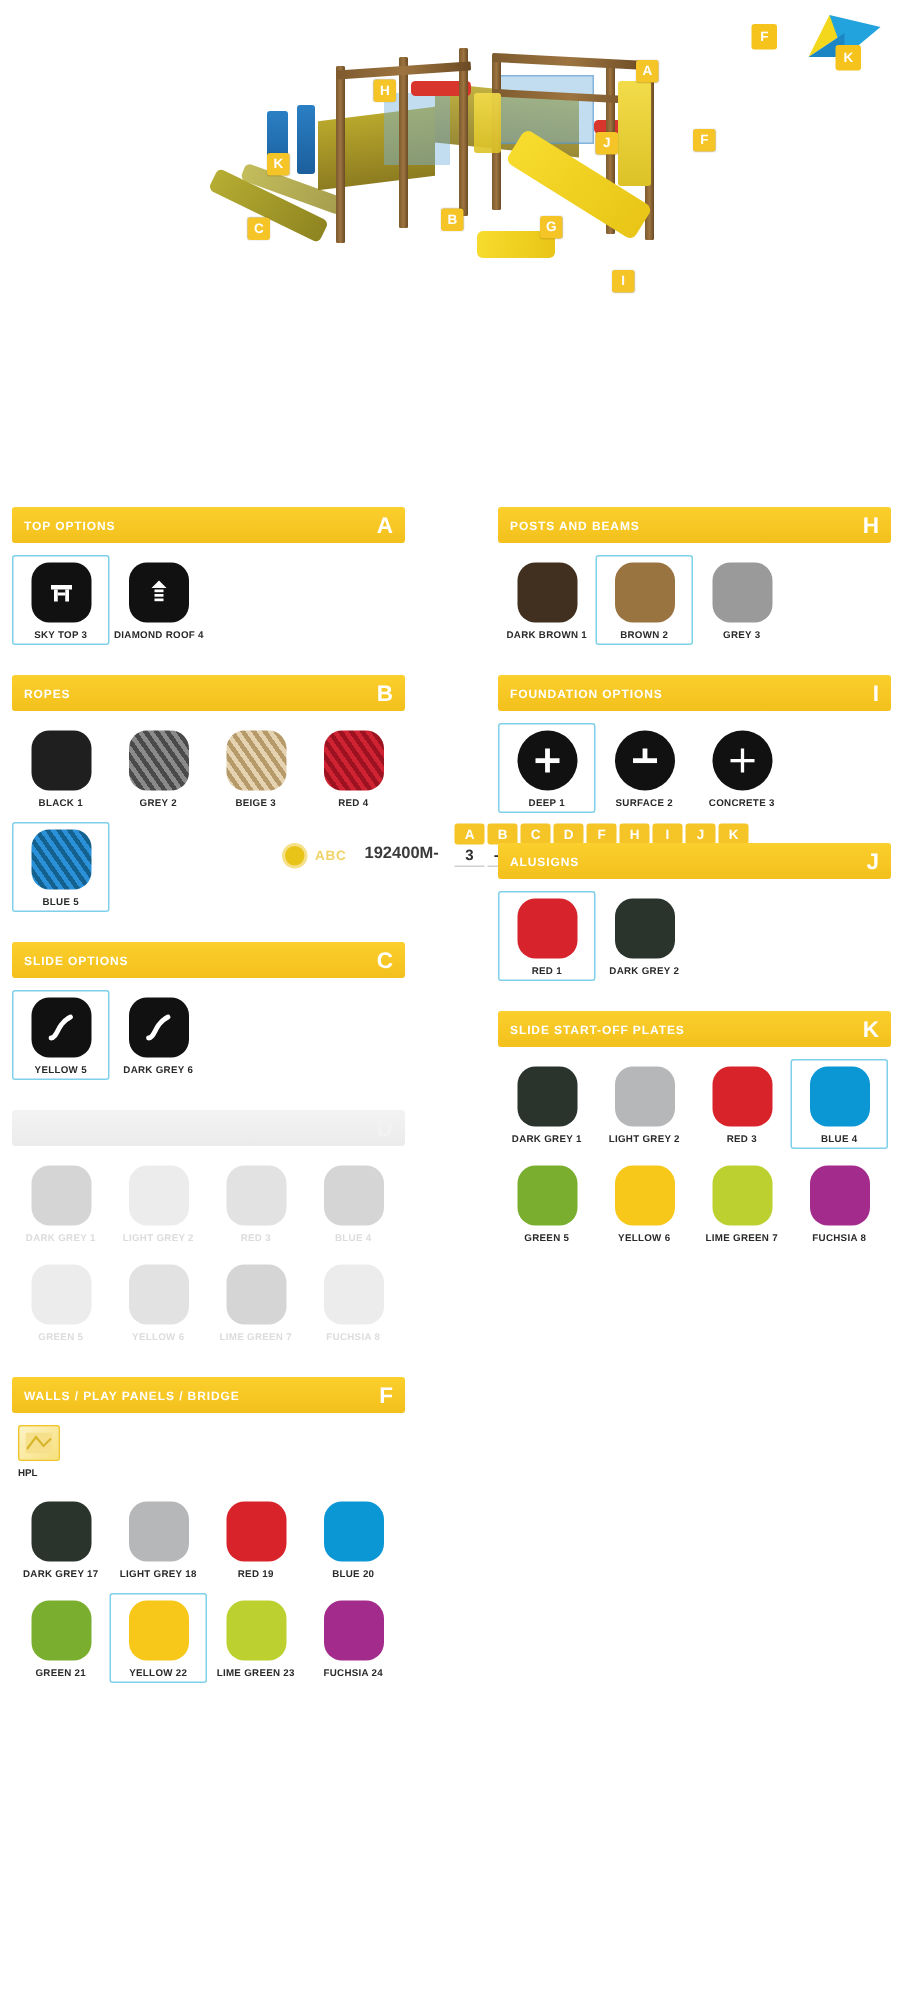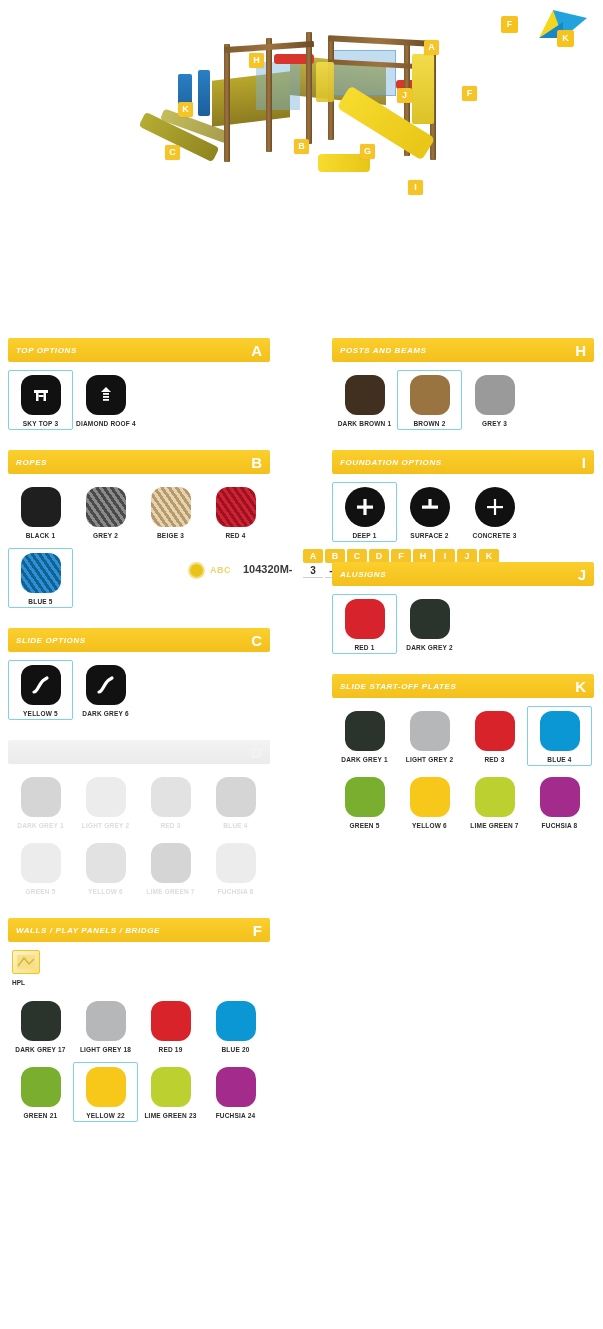--- a/index.html
+++ b/index.html
@@ -79,21 +79,20 @@
   .section { margin-bottom: 14px; }
   .sec-head {
     height: 24px; background: linear-gradient(180deg,#fbcf2d,#f3c01c);
     border-radius: 2px; display: flex; align-items: center;
     justify-content: space-between; padding: 0 8px;
   }
   .sec-head.disabled { background: linear-gradient(180deg,#f3f3f3,#ebebeb); }
   .sec-title {
     font-size: 8px; font-weight: bold; color: #ffffff; letter-spacing: .6px;
     text-transform: uppercase;
-    font-style: italic;
   }
   .sec-title.dim { color: #f2f2f2; }
   .sec-letter { font-size: 15px; font-weight: bold; color: #ffffff; line-height: 1; }
   .sec-letter.dim { color: #f2f2f2; }
 
   .opt-grid { display: flex; flex-wrap: wrap; padding-top: 8px; }
   .opt {
     width: 65px; padding: 4px 2px 2px 2px; text-align: center;
     border: 1px solid transparent; border-radius: 2px; margin-bottom: 6px;
   }
@@ -177,21 +176,21 @@
   <div class="marker" style="left:178px;top:94px;">K</div>
   <div class="marker" style="left:294px;top:131px;">B</div>
   <div class="marker" style="left:165px;top:137px;">C</div>
   <div class="marker" style="left:360px;top:136px;">G</div>
   <div class="marker" style="left:408px;top:172px;">I</div>
 </div>
 
 <div class="codebar">
   <div class="code-sun"></div>
   <div class="code-abc">ABC</div>
-  <div class="code-prefix">104320M-</div>
+  <div class="code-prefix">192400M-</div>
   <div class="code-slots" id="code-slots">
       <div class="slot">
         <div class="slot-letter">A</div>
         <div class="slot-val">3</div>
       </div>
       <div class="slot">
         <div class="slot-letter">B</div>
         <div class="slot-val">- 5</div>
       </div>
       <div class="slot">

